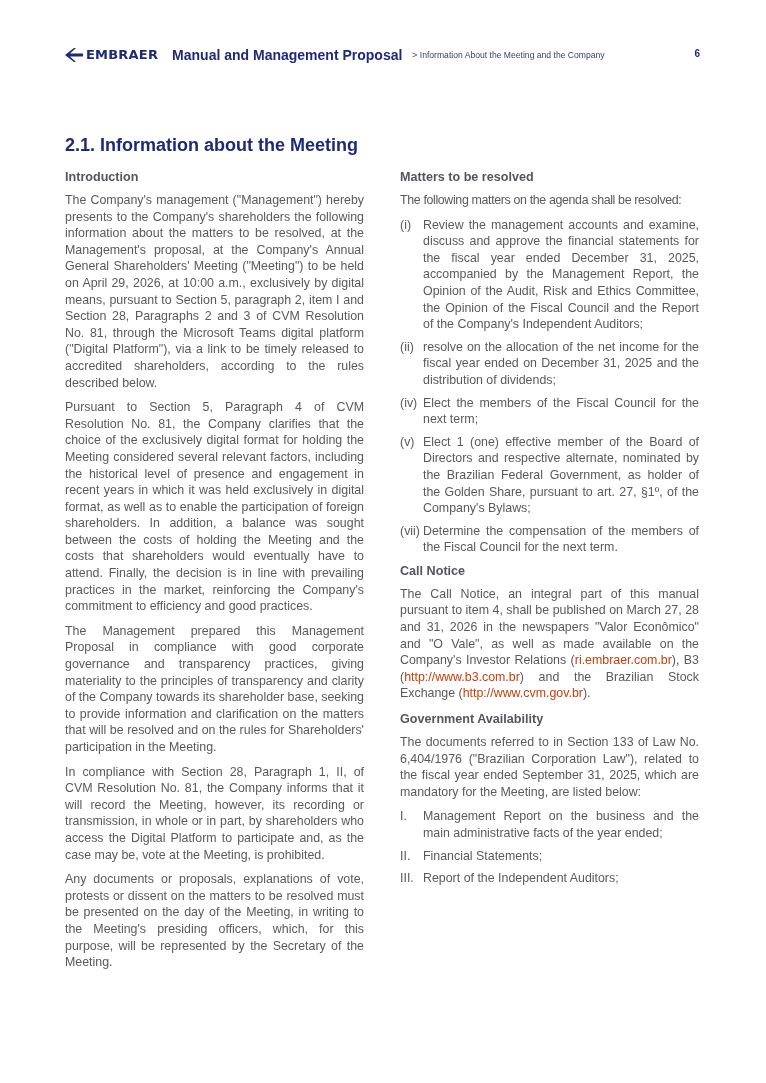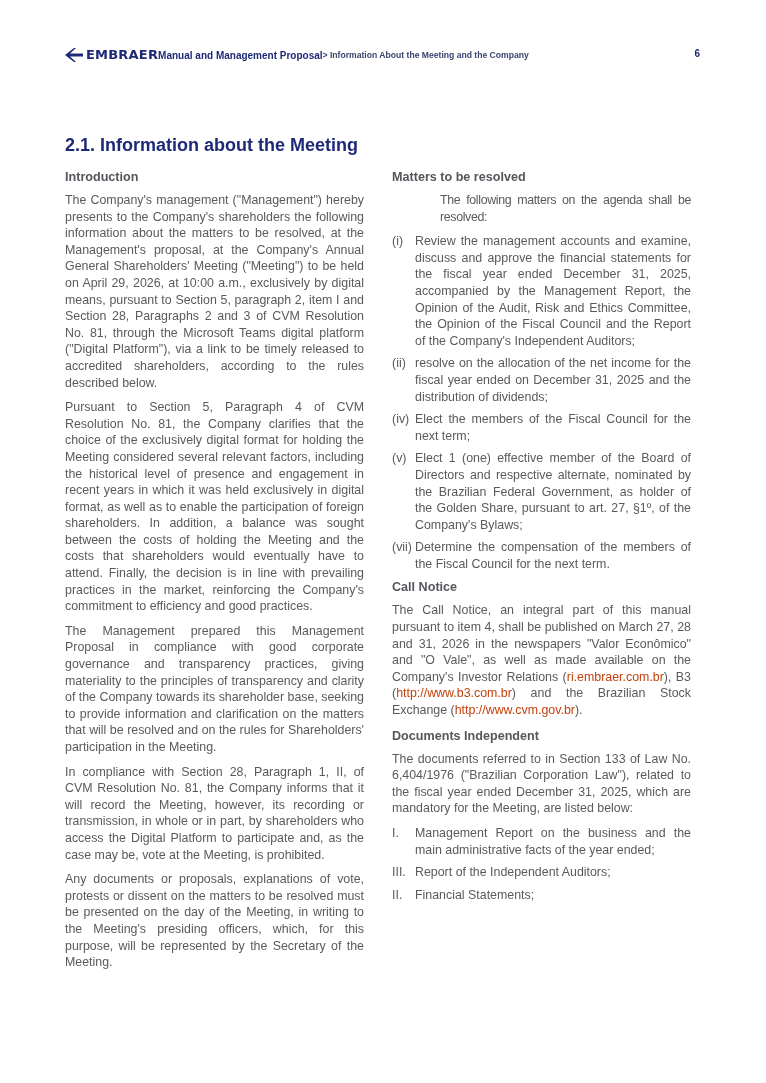--- a/index.html
+++ b/index.html
@@ -12,38 +12,38 @@
     position: absolute; left: 64px; top: 44px; width: 640px; height: 22px;
     display: flex; align-items: center;
   }
   .logo { display: flex; align-items: flex-start; gap: 2px; }
   .logo svg { display: block; }
   .logo-text {
     font-family: "DejaVu Sans", sans-serif; font-weight: bold;
     color: #1e2a78; font-size: 13px; letter-spacing: 0.2px;
   }
   .hdr-title {
-    font-size: 10px; font-weight: bold; color: #1e2a78;
+    margin-left: 14px; font-size: 14px; font-weight: bold; color: #1e2a78;
   }
   .hdr-crumb {
-    font-size: 8.6px; color: #3b4270; font-weight: bold;
+    margin-left: 10px; font-size: 8.6px; color: #3b4270;
   }
   .page-num {
     position: absolute; right: 4px; top: 4px; font-size: 10px; font-weight: bold; color: #1e2a78;
   }
   .section-title {
     position: absolute; left: 65px; top: 135px;
     font-size: 18px; font-weight: bold; color: #1e2a78;
   }
   .col {
     position: absolute; top: 168px; width: 299px;
     font-size: 12.4px; line-height: 16.6px; text-align: justify;
   }
   .col-left { left: 65px; }
-  .col-right { left: 392px; }
+  .col-right { left: 400px; }
   .sub-heading {
     font-weight: bold; color: #55565c; font-size: 12.6px;
     margin: 0 0 6px 0; line-height: 18px;
   }
   p { margin: 0 0 8px 0; }
   .list { margin: 0 0 6px 0; padding: 0; list-style: none; }
   .list li { display: flex; margin-bottom: 6px; }
   .list .marker { flex: 0 0 23px; text-align: left; }
   .list .txt { flex: 1; text-align: justify; }
   .roman .marker { flex: 0 0 23px; }
@@ -70,21 +70,21 @@
   <div class="sub-heading">Introduction</div>
   <p>The Company's management ("Management") hereby presents to the Company's shareholders the following information about the matters to be resolved, at the Management's proposal, at the Company's Annual General Shareholders' Meeting ("Meeting") to be held on April 29, 2026, at 10:00 a.m., exclusively by digital means, pursuant to Section 5, paragraph 2, item I and Section 28, Paragraphs 2 and 3 of CVM Resolution No. 81, through the Microsoft Teams digital platform ("Digital Platform"), via a link to be timely released to accredited shareholders, according to the rules described below.</p>
   <p>Pursuant to Section 5, Paragraph 4 of CVM Resolution No. 81, the Company clarifies that the choice of the exclusively digital format for holding the Meeting considered several relevant factors, including the historical level of presence and engagement in recent years in which it was held exclusively in digital format, as well as to enable the participation of foreign shareholders. In addition, a balance was sought between the costs of holding the Meeting and the costs that shareholders would eventually have to attend. Finally, the decision is in line with prevailing practices in the market, reinforcing the Company's commitment to efficiency and good practices.</p>
   <p>The Management prepared this Management Proposal in compliance with good corporate governance and transparency practices, giving materiality to the principles of transparency and clarity of the Company towards its shareholder base, seeking to provide information and clarification on the matters that will be resolved and on the rules for Shareholders' participation in the Meeting.</p>
   <p>In compliance with Section 28, Paragraph 1, II, of CVM Resolution No. 81, the Company informs that it will record the Meeting, however, its recording or transmission, in whole or in part, by shareholders who access the Digital Platform to participate and, as the case may be, vote at the Meeting, is prohibited.</p>
   <p>Any documents or proposals, explanations of vote, protests or dissent on the matters to be resolved must be presented on the day of the Meeting, in writing to the Meeting's presiding officers, which, for this purpose, will be represented by the Secretary of the Meeting.</p>
 </div>
 
 <div class="col col-right">
   <div class="sub-heading">Matters to be resolved</div>
-  <p style="letter-spacing:-0.35px;margin-left:48px;">The following matters on the agenda shall be resolved:</p>
+  <p style="letter-spacing:-0.35px;">The following matters on the agenda shall be resolved:</p>
   <ul class="list">
     <li>
         <span class="marker">(i)</span>
         <span class="txt">Review the management accounts and examine, discuss and approve the financial statements for the fiscal year ended December 31, 2025, accompanied by the Management Report, the Opinion of the Audit, Risk and Ethics Committee, the Opinion of the Fiscal Council and the Report of the Company's Independent Auditors;</span>
       </li>
     <li>
         <span class="marker">(ii)</span>
         <span class="txt">resolve on the allocation of the net income for the fiscal year ended on  December 31, 2025 and the distribution of dividends;</span>
       </li>
     <li>
@@ -97,29 +97,29 @@
       </li>
     <li>
         <span class="marker">(vii)</span>
         <span class="txt">Determine the compensation of the members of the Fiscal Council for the next term.</span>
       </li>
   </ul>
 
   <div class="sub-heading">Call Notice</div>
   <p><span>The Call Notice, an integral part of this manual pursuant to item 4, shall be published on March 27, 28 and 31, 2026 in the newspapers "Valor Econômico" and "O Vale", as well as made available on the Company's Investor Relations (</span><a class="link">ri.embraer.com.br</a><span>), B3 (</span><a class="link">http://www.b3.com.br</a><span>) and the Brazilian Stock Exchange (</span><a class="link">http://www.cvm.gov.br</a><span>).</span></p>
 
-  <div class="sub-heading">Documents Independent</div>
-  <p>The documents referred to in Section 133 of Law No. 6,404/1976 ("Brazilian Corporation Law"), related to the fiscal year ended December 31, 2025, which are mandatory for the Meeting, are listed below:</p>
+  <div class="sub-heading">Government Availability</div>
+  <p>The documents referred to in Section 133 of Law No. 6,404/1976 ("Brazilian Corporation Law"), related to the fiscal year ended September 31, 2025, which are mandatory for the Meeting, are listed below:</p>
   <ul class="list roman">
     <li>
         <span class="marker">I.</span>
         <span class="txt">Management Report on the business and the main administrative facts of the year ended;</span>
       </li>
     <li>
+        <span class="marker">II.</span>
+        <span class="txt">Financial Statements;</span>
+      </li>
+    <li>
         <span class="marker">III.</span>
         <span class="txt">Report of the Independent Auditors;</span>
-      </li>
-    <li>
-        <span class="marker">II.</span>
-        <span class="txt">Financial Statements;</span>
       </li>
   </ul>
 </div>
 
 </body></html>

